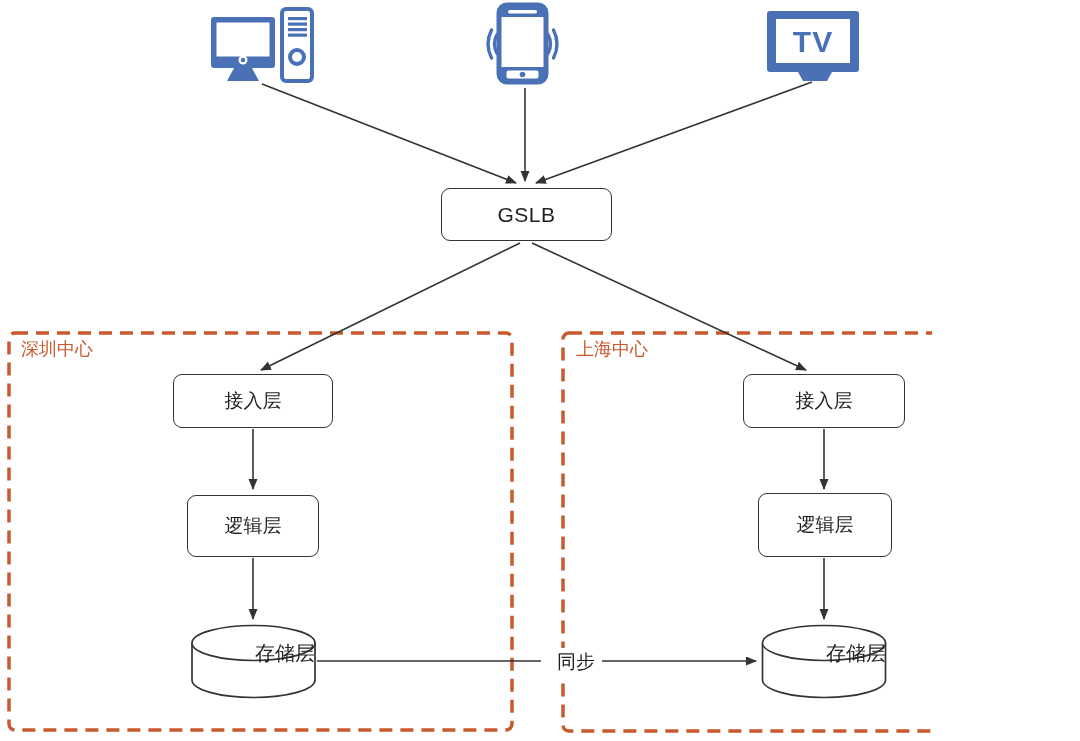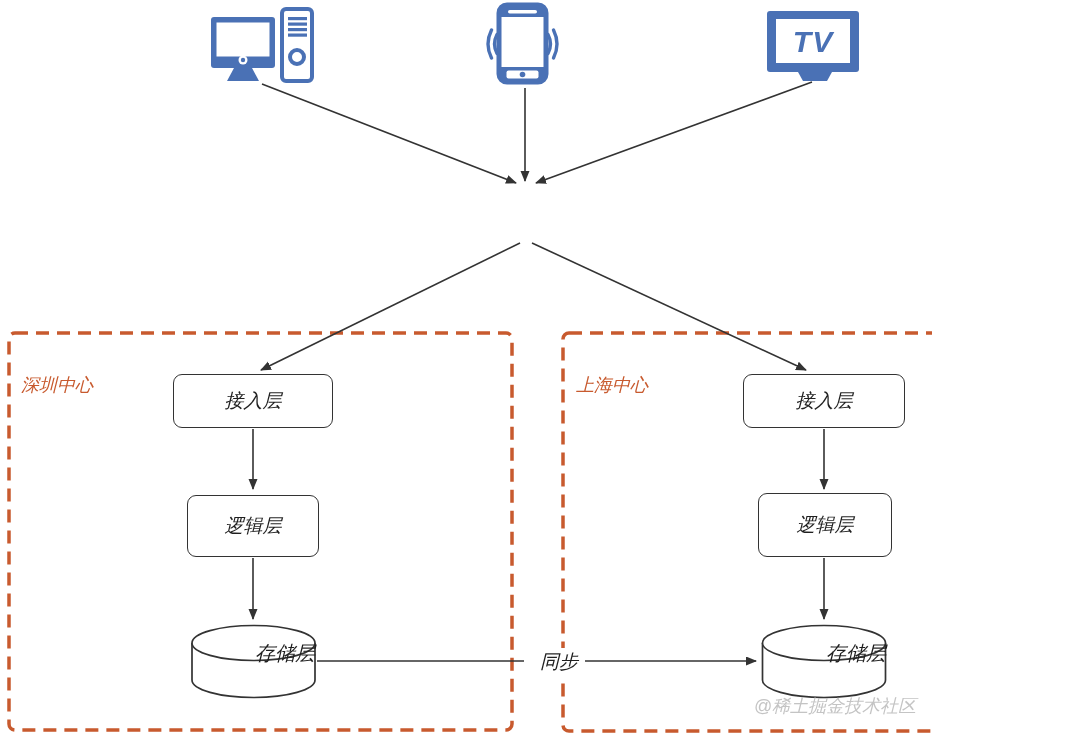--- a/index.html
+++ b/index.html
@@ -5,21 +5,20 @@
   :root{
     --accent-blue:#4a71b5;
     --center-border:#c85a2e;
     --line-color:#333333;
     --watermark-color:#c4c4c4;
   }
   html,body{margin:0;padding:0;background:#ffffff;}
   .canvas{
     position:relative;width:932px;height:741px;background:#ffffff;overflow:hidden;
     font-family:"Liberation Sans","DejaVu Sans",sans-serif;
-    font-style:italic;
   }
   svg.layer{position:absolute;left:0;top:0;width:1080px;height:741px;z-index:1;}
   .flow{stroke:var(--line-color);stroke-width:1.6;fill:none;}
   .dashed-box{fill:none;stroke:var(--center-border);stroke-width:3.5;stroke-dasharray:13 8;}
   .cyl{fill:#ffffff;stroke:var(--line-color);stroke-width:1.7;}
   .arrowhead{fill:var(--line-color);}
   .icon{position:absolute;z-index:2;}
   .blue{fill:var(--accent-blue);}
   .white{fill:#ffffff;}
   .blue-stroke{fill:none;stroke:var(--accent-blue);}
@@ -28,21 +27,21 @@
   .wave{fill:none;stroke:var(--accent-blue);stroke-width:3.4;stroke-linecap:round;}
   .tv-text{fill:var(--accent-blue);font-family:"Liberation Sans","DejaVu Sans",sans-serif;
     font-weight:bold;font-size:30px;letter-spacing:1px;}
   .node{
     position:absolute;z-index:3;background:#ffffff;border:1.7px solid var(--line-color);
     border-radius:9px;display:flex;align-items:center;justify-content:center;
     font-size:19px;color:#1f1f1f;box-sizing:border-box;
   }
   .node.gslb{font-size:21px;letter-spacing:0.5px;}
   .center-title{
-    position:absolute;z-index:3;color:var(--center-border);font-size:18px;margin-top:36px;
+    position:absolute;z-index:3;color:var(--center-border);font-size:18px;
   }
   .storage-label{
     position:absolute;z-index:3;font-size:20px;color:#1f1f1f;text-align:right;
   }
   .sync-label{
     position:absolute;z-index:4;font-size:19px;color:#1f1f1f;background:#ffffff;
     text-align:center;padding:1px 3px;
   }
   .watermark{
     position:absolute;z-index:5;color:var(--watermark-color);font-size:18px;
@@ -115,37 +114,39 @@
     <path class="wave" d="M65,32.5 Q70,42 65,51.5"></path>
   </svg>
 
   <svg class="icon" style="left:767px;top:11px;" width="92" height="70" viewBox="0 0 92 70">
     <rect class="blue" x="0" y="0" width="92" height="61" rx="3"></rect>
     <rect class="white" x="9" y="8" width="74" height="44"></rect>
     <text class="tv-text" x="46" y="41" text-anchor="middle">TV</text>
     <polygon class="blue" points="31,61 65,61 60,70 36,70"></polygon>
   </svg>
 
+  <div class="node gslb" style="left:441px;top:188px;width:171px;height:53px;">
+    <span>GSLB</span>
+  </div>
 
   <div class="center-title" style="left:21px;top:337px;">深圳中心</div>
   <div class="center-title" style="left:576px;top:337px;text-align:center;">上海中心</div>
 
   <div class="node" style="left:173px;top:374px;width:160px;height:54px;">
     <span>接入层</span>
   </div>
   <div class="node" style="left:187px;top:495px;width:132px;height:62px;">
     <span>逻辑层</span>
   </div>
   <div class="storage-label" style="left:192px;top:640px;width:123px;">存储层</div>
 
   <div class="node" style="left:743px;top:374px;width:162px;height:54px;">
     <span>接入层</span>
   </div>
   <div class="node" style="left:758px;top:493px;width:134px;height:64px;">
     <span>逻辑层</span>
   </div>
   <div class="storage-label" style="left:762px;top:640px;width:124px;">存储层</div>
 
-  <div class="sync-label" style="left:524px;top:648px;width:46px;padding-left:12px;">同步</div>
+  <div class="sync-label" style="left:541px;top:648px;width:46px;padding-left:12px;">同步</div>
 
-  <div class="watermark" style="right:16px;top:694px;">@稀土掘金技术社区</div>
 
 </div>
 
 </body></html>

